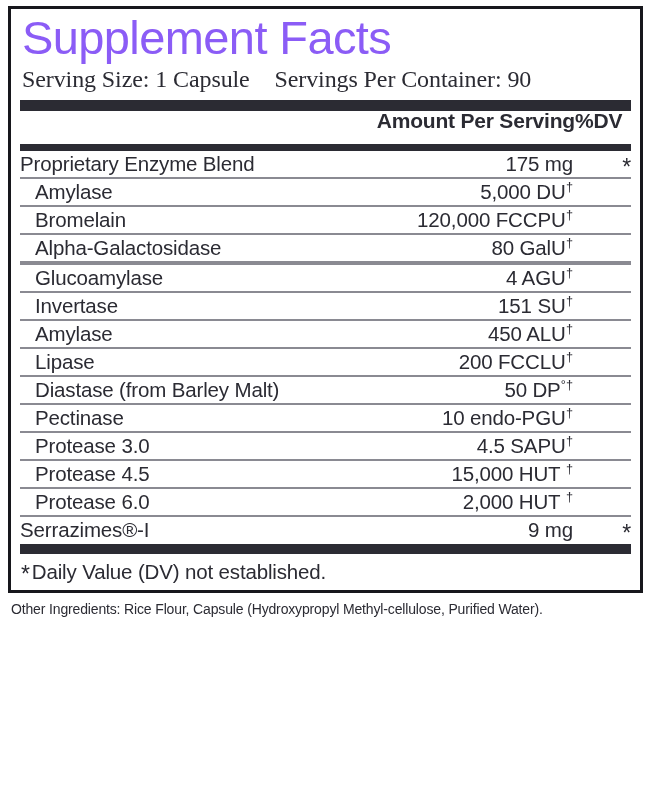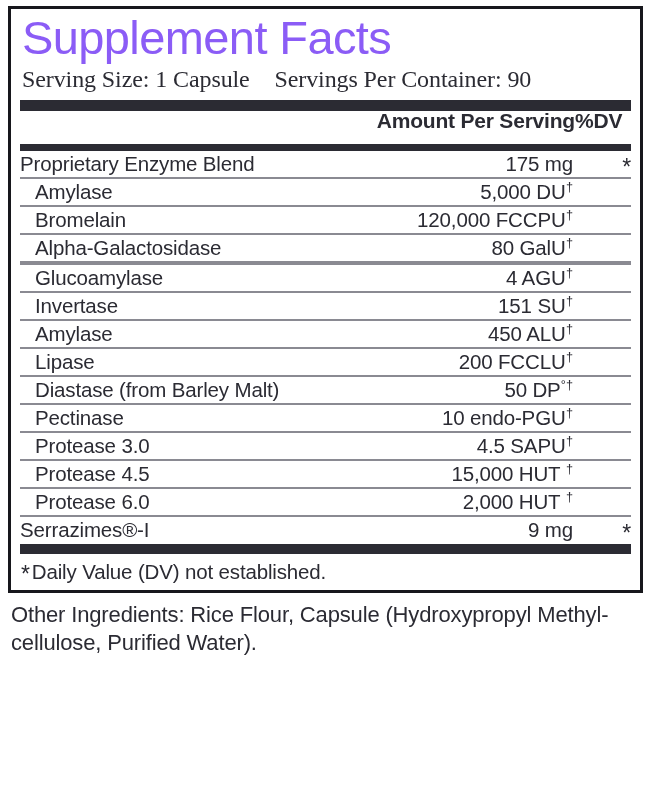--- a/index.html
+++ b/index.html
@@ -141,21 +141,21 @@
   }
   .footnote .star {
     font-size: 23px;
     position: relative;
     top: 3px;
     padding-right: 2px;
   }
 
   
   .other {
-    font-size: 22px;
+    font-size: 14px;
     line-height: 1.28;
     letter-spacing: -0.15px;
     margin: 8px 0 16px 3px;
     width: 610px;
   }
 </style>
 </head>
 <body>
 
 <div class="label-wrap">

